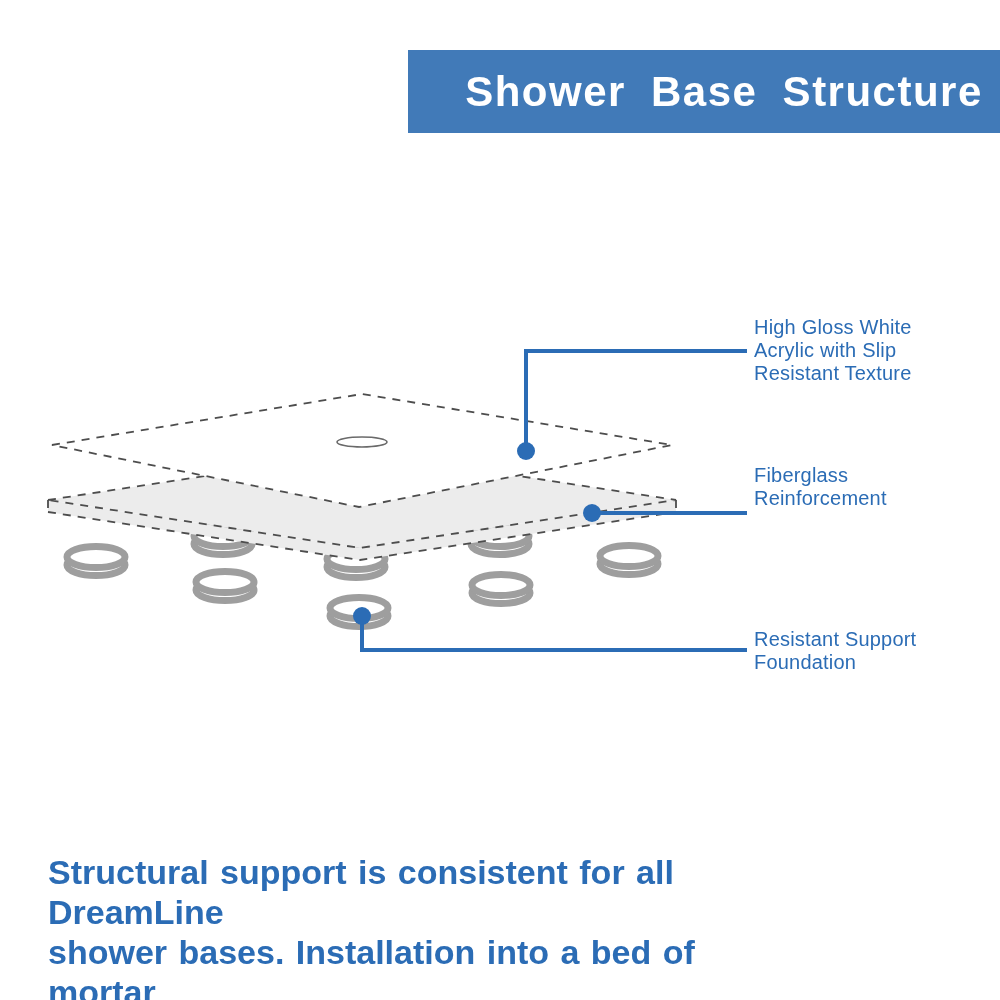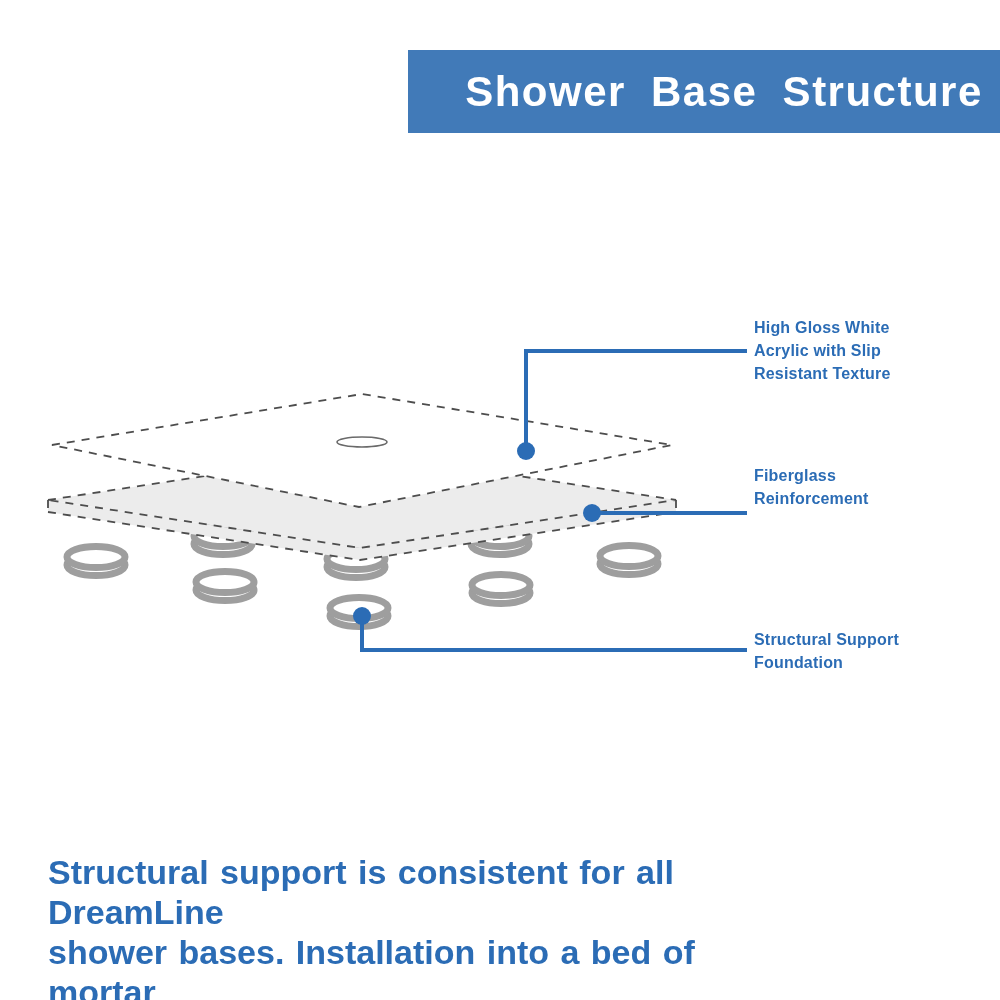--- a/index.html
+++ b/index.html
@@ -21,21 +21,21 @@
     background:var(--banner-blue);
     display:flex;align-items:center;justify-content:center;margin-left:40px;
   }
   .banner-title{
     color:#ffffff;font-size:42px;font-weight:bold;
     letter-spacing:1.5px;word-spacing:12px;white-space:nowrap;
   }
   .diagram-svg{position:absolute;left:0;top:0;}
   .callout{
     position:absolute;color:var(--accent-blue);
-    font-size:16px;font-weight:bold;line-height:23px;
+    font-size:20px;font-weight:normal;line-height:23px;
     white-space:pre-line;letter-spacing:0.2px;
   }
   .callout-acrylic{left:754px;top:316px;}
   .callout-fiberglass{left:754px;top:464px;}
   .callout-foundation{left:754px;top:628px;}
   .footer-note{
     position:absolute;left:48px;top:852px;width:660px;
     color:var(--accent-blue);font-size:34px;font-weight:bold;
     line-height:40px;white-space:pre-line;word-spacing:2px;
   }
@@ -116,18 +116,18 @@
     <path class="leader" d="M362,616 L362,650 L747,650"></path>
     <circle class="leader-dot" cx="362" cy="616" r="9"></circle>
   </g>
 </svg>
 
 <div class="callout callout-acrylic">High Gloss White
 Acrylic with Slip
 Resistant Texture</div>
 <div class="callout callout-fiberglass">Fiberglass
 Reinforcement</div>
-<div class="callout callout-foundation">Structural Support
+<div class="callout callout-foundation">Resistant Support
 Foundation</div>
 
 <div class="footer-note">Structural support is consistent for all DreamLine
 shower bases. Installation into a bed of mortar
 is required.</div>
 
 </body></html>

